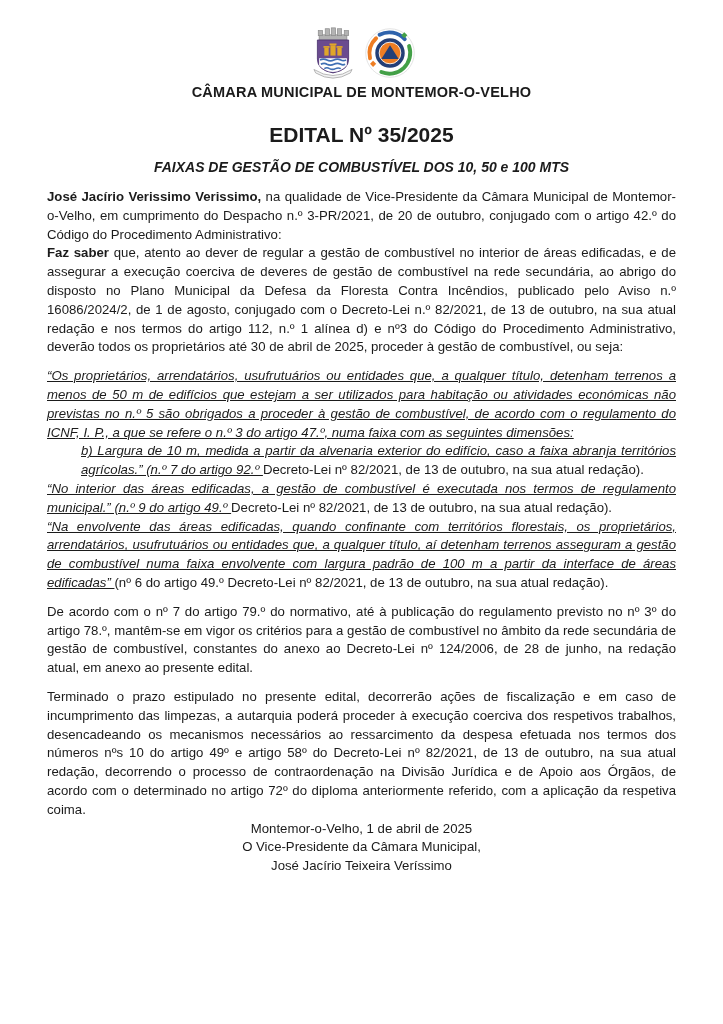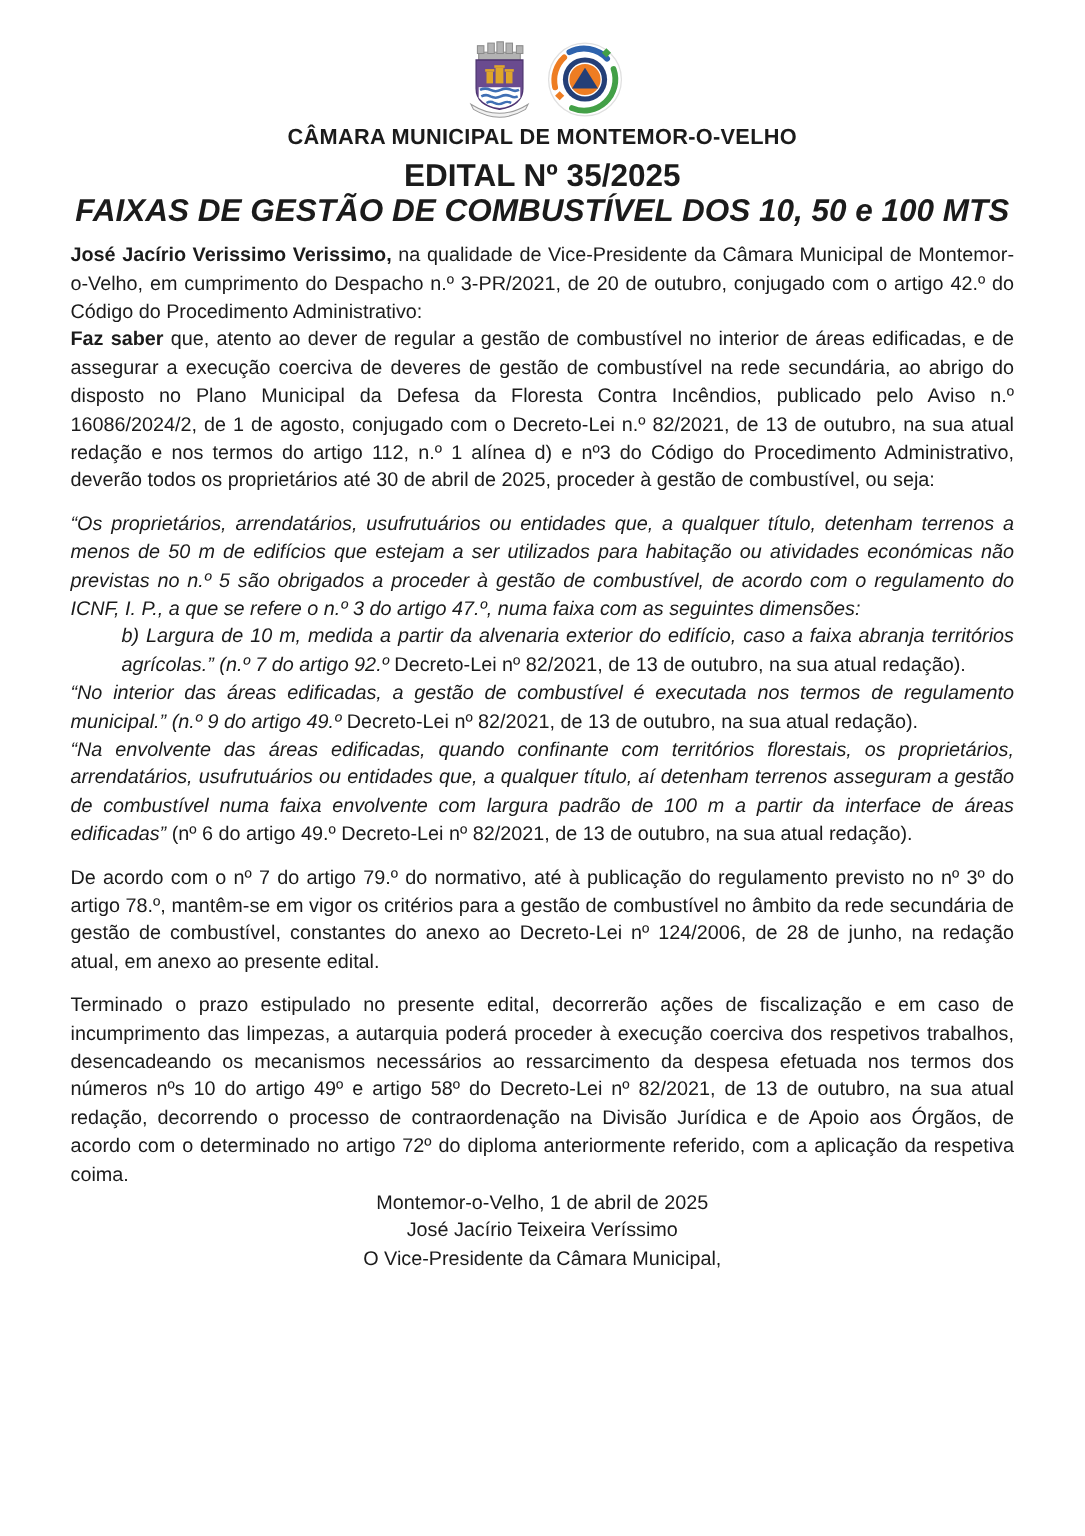--- a/index.html
+++ b/index.html
@@ -22,37 +22,37 @@
     display:flex; justify-content:center; align-items:center;
     gap:5px; height:54px;
   }
   .logo { display:inline-flex; }
   .org-name {
     margin-top:4px;
     font-weight:bold; font-size:14.5px; letter-spacing:0.2px;
     line-height:17px;
   }
   .edital-no {
-    margin-top:4px;
+    margin-top:21px;
     font-weight:bold; font-size:21px; line-height:25px;
   }
   .subject {
-    margin-top:1px;
-    font-weight:bold; font-style:italic; font-size:21px; line-height:19px;
+    margin-top:11px;
+    font-weight:bold; font-style:italic; font-size:14px; line-height:19px;
   }
   .body-text {
     margin-top:11px;
     font-size:13.2px; line-height:18.8px;
     text-align:justify;
   }
   p.para { margin:0; }
   p.gap { margin-top:10px; }
   p.indent { padding-left:34px; }
   .b { font-weight:bold; }
-  .i { font-style:italic; }
+  .i { font-style:italic;text-decoration:underline; }
   .doc-footer { font-size:13.2px; line-height:18.8px; }
   .place-date { margin-top:12px; text-align:center; }
   .sig-title { margin-top:4px; text-align:center; }
   .sig-name { margin-top:22px; text-align:center; }
 </style>
 </head>
 <body>
 
 <div class="page">
 
@@ -125,17 +125,17 @@
       <p class="para gap"><span class="i">“Os proprietários, arrendatários, usufrutuários ou entidades que, a qualquer título, detenham terrenos a menos de 50 m de edifícios que estejam a ser utilizados para habitação ou atividades económicas não previstas no n.º 5 são obrigados a proceder à gestão de combustível, de acordo com o regulamento do ICNF, I. P., a que se refere o n.º 3 do artigo 47.º, numa faixa com as seguintes dimensões:</span></p>
       <p class="para indent"><span class="i">b) Largura de 10 m, medida a partir da alvenaria exterior do edifício, caso a faixa abranja territórios agrícolas.” (n.º 7 do artigo 92.º </span><span>Decreto-Lei nº 82/2021, de 13 de outubro, na sua atual redação).</span></p>
       <p class="para"><span class="i">“No interior das áreas edificadas, a gestão de combustível é executada nos termos de regulamento municipal.” (n.º 9 do artigo 49.º </span><span>Decreto-Lei nº 82/2021, de 13 de outubro, na sua atual redação).</span></p>
       <p class="para"><span class="i">“Na envolvente das áreas edificadas, quando confinante com territórios florestais, os proprietários, arrendatários, usufrutuários ou entidades que, a qualquer título, aí detenham terrenos asseguram a gestão de combustível numa faixa envolvente com largura padrão de 100 m a partir da interface de áreas edificadas” </span><span>(nº 6 do artigo 49.º Decreto-Lei nº 82/2021, de 13 de outubro, na sua atual redação).</span></p>
       <p class="para gap"><span>De acordo com o nº 7 do artigo 79.º do normativo, até à publicação do regulamento previsto no nº 3º do artigo 78.º, mantêm-se em vigor os critérios para a gestão de combustível no âmbito da rede secundária de gestão de combustível, constantes do anexo ao Decreto-Lei nº 124/2006, de 28 de junho, na redação atual, em anexo ao presente edital.</span></p>
       <p class="para gap"><span>Terminado o prazo estipulado no presente edital, decorrerão ações de fiscalização e em caso de incumprimento das limpezas, a autarquia poderá proceder à execução coerciva dos respetivos trabalhos, desencadeando os mecanismos necessários ao ressarcimento da despesa efetuada nos termos dos números nºs 10 do artigo 49º e artigo 58º do Decreto-Lei nº 82/2021, de 13 de outubro, na sua atual redação, decorrendo o processo de contraordenação na Divisão Jurídica e de Apoio aos Órgãos, de acordo com o determinado no artigo 72º do diploma anteriormente referido, com a aplicação da respetiva coima.</span></p>
     </main>
 
   <footer class="doc-footer">
     <p class="para place-date">Montemor-o-Velho, 1 de abril de 2025</p>
+    <p class="para sig-title">O Vice-Presidente da Câmara Municipal,</p>
     <p class="para sig-name">José Jacírio Teixeira Veríssimo</p>
-    <p class="para sig-title">O Vice-Presidente da Câmara Municipal,</p>
   </footer>
 
 </div>
 
 </body></html>

